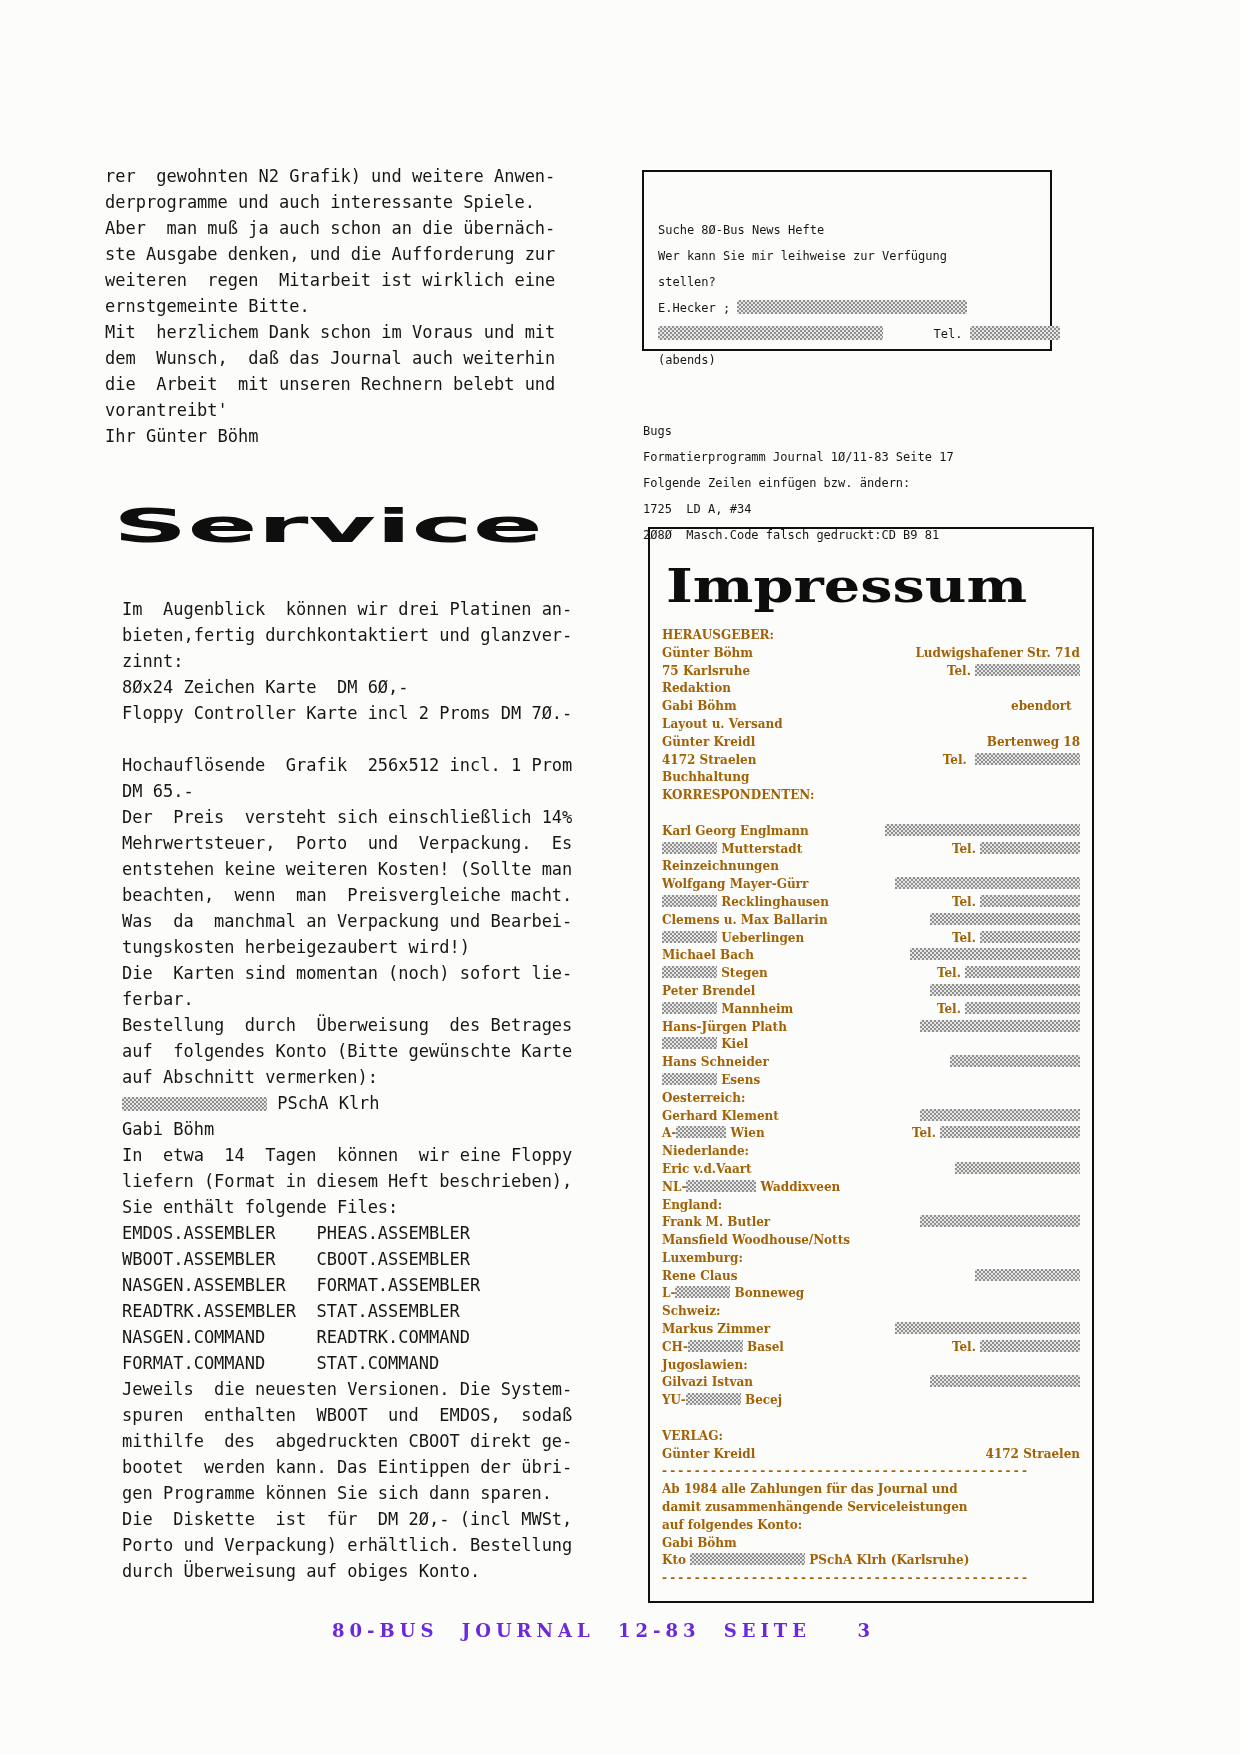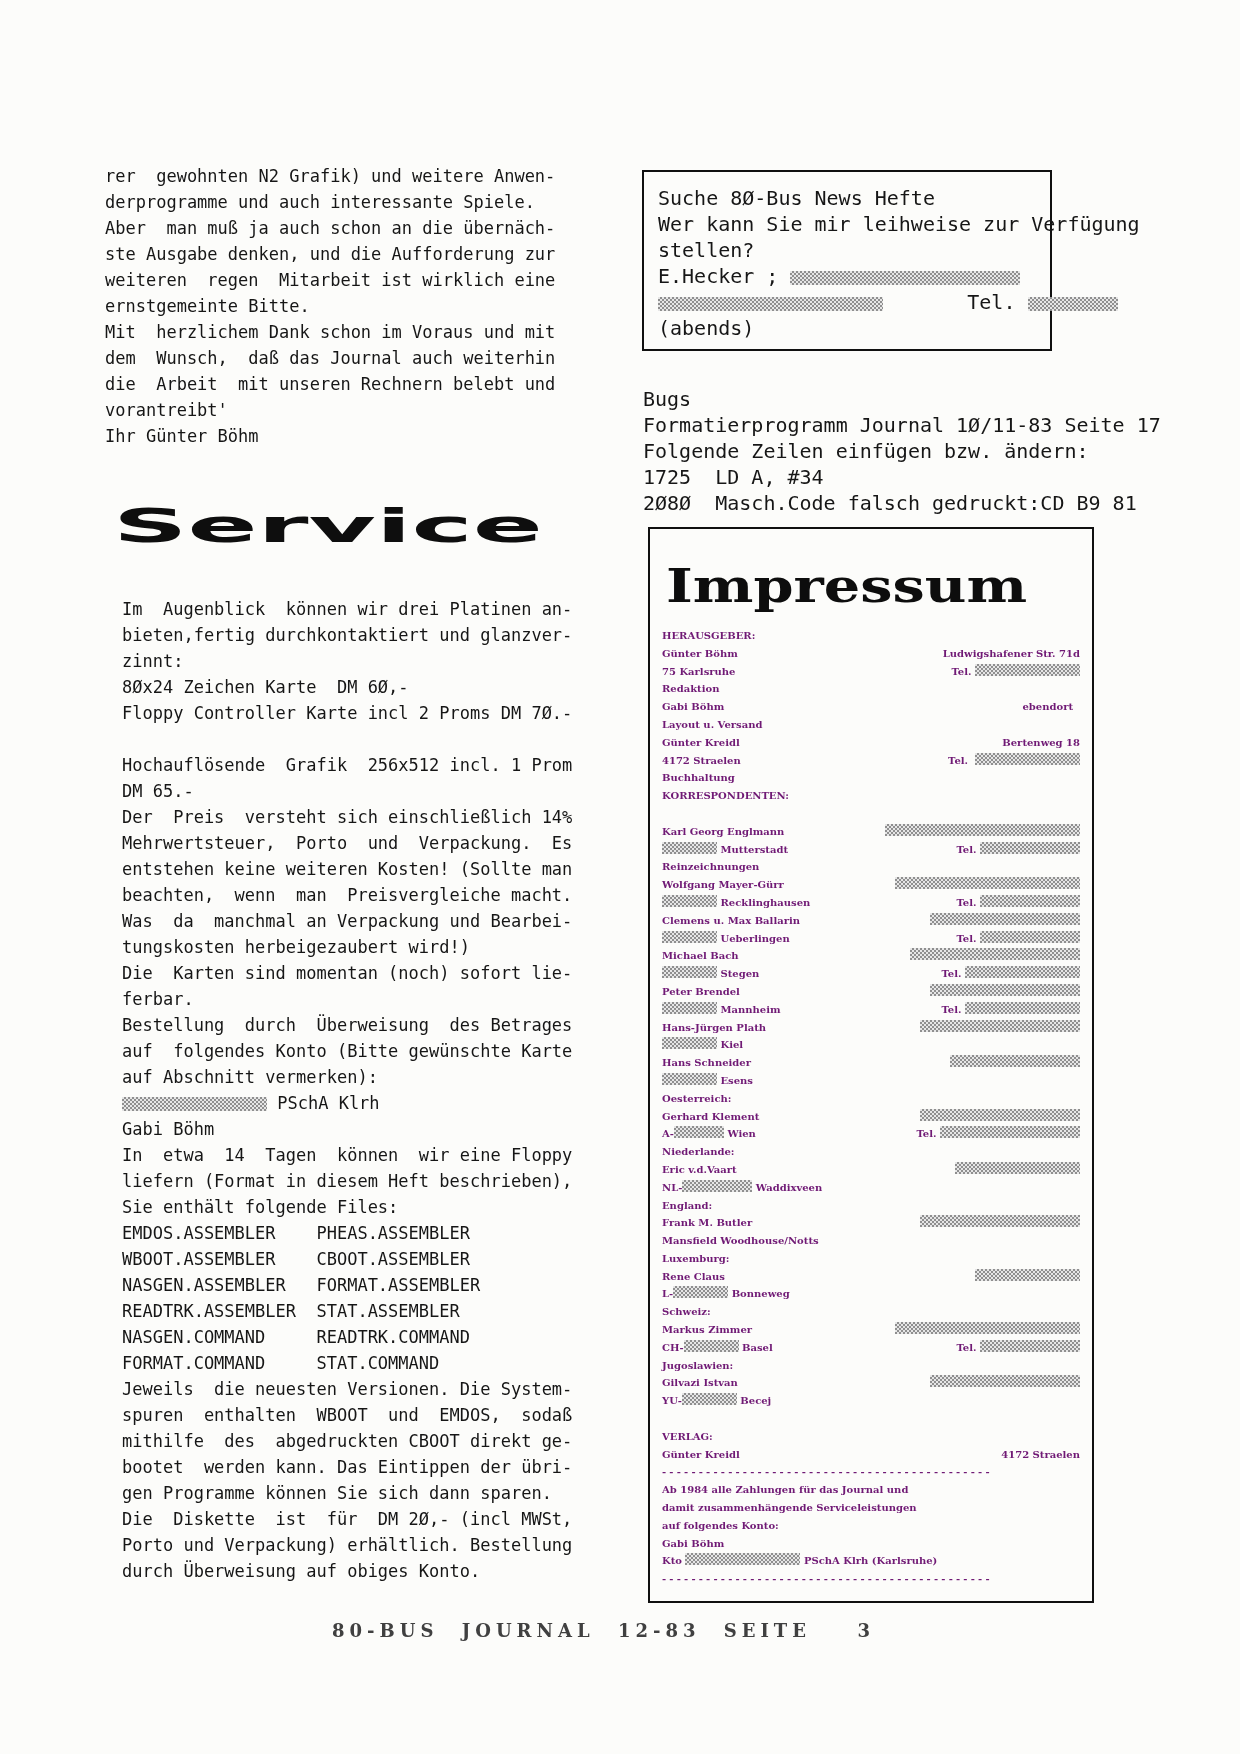--- a/index.html
+++ b/index.html
@@ -1,49 +1,49 @@
 <!DOCTYPE html>
 <html><head>
 <meta charset="utf-8">
 <style>
   html,body{margin:0;padding:0;background:#ffffff;}
   .page{position:relative;width:1240px;height:1754px;background:#fcfcfa;overflow:hidden;padding-left:8px;}
 
   .mono-l{position:absolute;font-family:"DejaVu Sans Mono",monospace;font-size:17px;line-height:26px;color:#161616;}
-  .mono-r{font-family:"DejaVu Sans Mono",monospace;font-size:20px;line-height:26px;color:#161616;}
+  .mono-r{font-family:"DejaVu Sans Mono",monospace;font-size:12px;line-height:26px;color:#161616;margin-top:32px;}
   .tline{white-space:pre;height:26px;}
 
   #intro{left:105px;top:163px;}
   #service-headline{position:absolute;left:113px;top:498px;
     font-family:"DejaVu Sans",sans-serif;font-weight:bold;font-size:47px;
     transform:scaleX(2.2);transform-origin:left top;color:#0e0e0e;}
   #service-text{left:105px;top:596px;margin-left:17px;}
 
   #ad-box{position:absolute;left:642px;top:170px;width:410px;height:181px;
     border:2.5px solid #101010;box-sizing:border-box;padding:13px 10px 0 14px;}
   #bugs{position:absolute;left:643px;top:386px;}
 
   #impressum-box{position:absolute;left:648px;top:527px;width:446px;height:1076px;
     border:2.5px solid #101010;box-sizing:border-box;}
   #impressum-headline{font-family:"DejaVu Serif",serif;font-weight:bold;font-size:47px;line-height:54px;
     transform:scaleX(1.22);transform-origin:left top;margin:30px 0 0 16px;color:#0d0d0d;white-space:pre;}
   #impressum-rows{margin:14px 12px 0 12px;font-family:"DejaVu Serif",serif;font-weight:bold;
-    font-size:10px;color:#701a75;}
+    font-size:12px;color:#a16207;}
   .irow{display:flex;justify-content:space-between;height:17.8px;line-height:17.8px;}
   .ileft,.iright{white-space:pre;}
   .dashline{display:block;letter-spacing:3.2px;overflow:hidden;white-space:pre;}
 
   .redact{display:inline-block;height:12px;vertical-align:-1px;background-color:#e6e6e6;
     background-image:linear-gradient(45deg,#8f8f8f 25%,transparent 25%,transparent 75%,#8f8f8f 75%),
                      linear-gradient(45deg,#8f8f8f 25%,transparent 25%,transparent 75%,#8f8f8f 75%);
     background-size:4px 4px;background-position:0 0,2px 2px;}
   .mono-l .redact,.mono-r .redact{height:14px;vertical-align:-2px;}
 
   #footer{position:absolute;left:332px;top:1620px;font-family:"DejaVu Serif",serif;font-weight:bold;
-    font-size:18px;letter-spacing:5px;word-spacing:12px;color:#404040;white-space:pre;}
+    font-size:18px;letter-spacing:5px;word-spacing:12px;color:#6d28d9;white-space:pre;}
 </style>
 </head>
 <body>
 
 <div class="page">
 
   <div id="intro" class="mono-l">
       <div class="tline">rer  gewohnten N2 Grafik) und weitere Anwen-</div>
       <div class="tline">derprogramme und auch interessante Spiele.</div>
       <div class="tline">Aber  man muß ja auch schon an die übernäch-</div>

